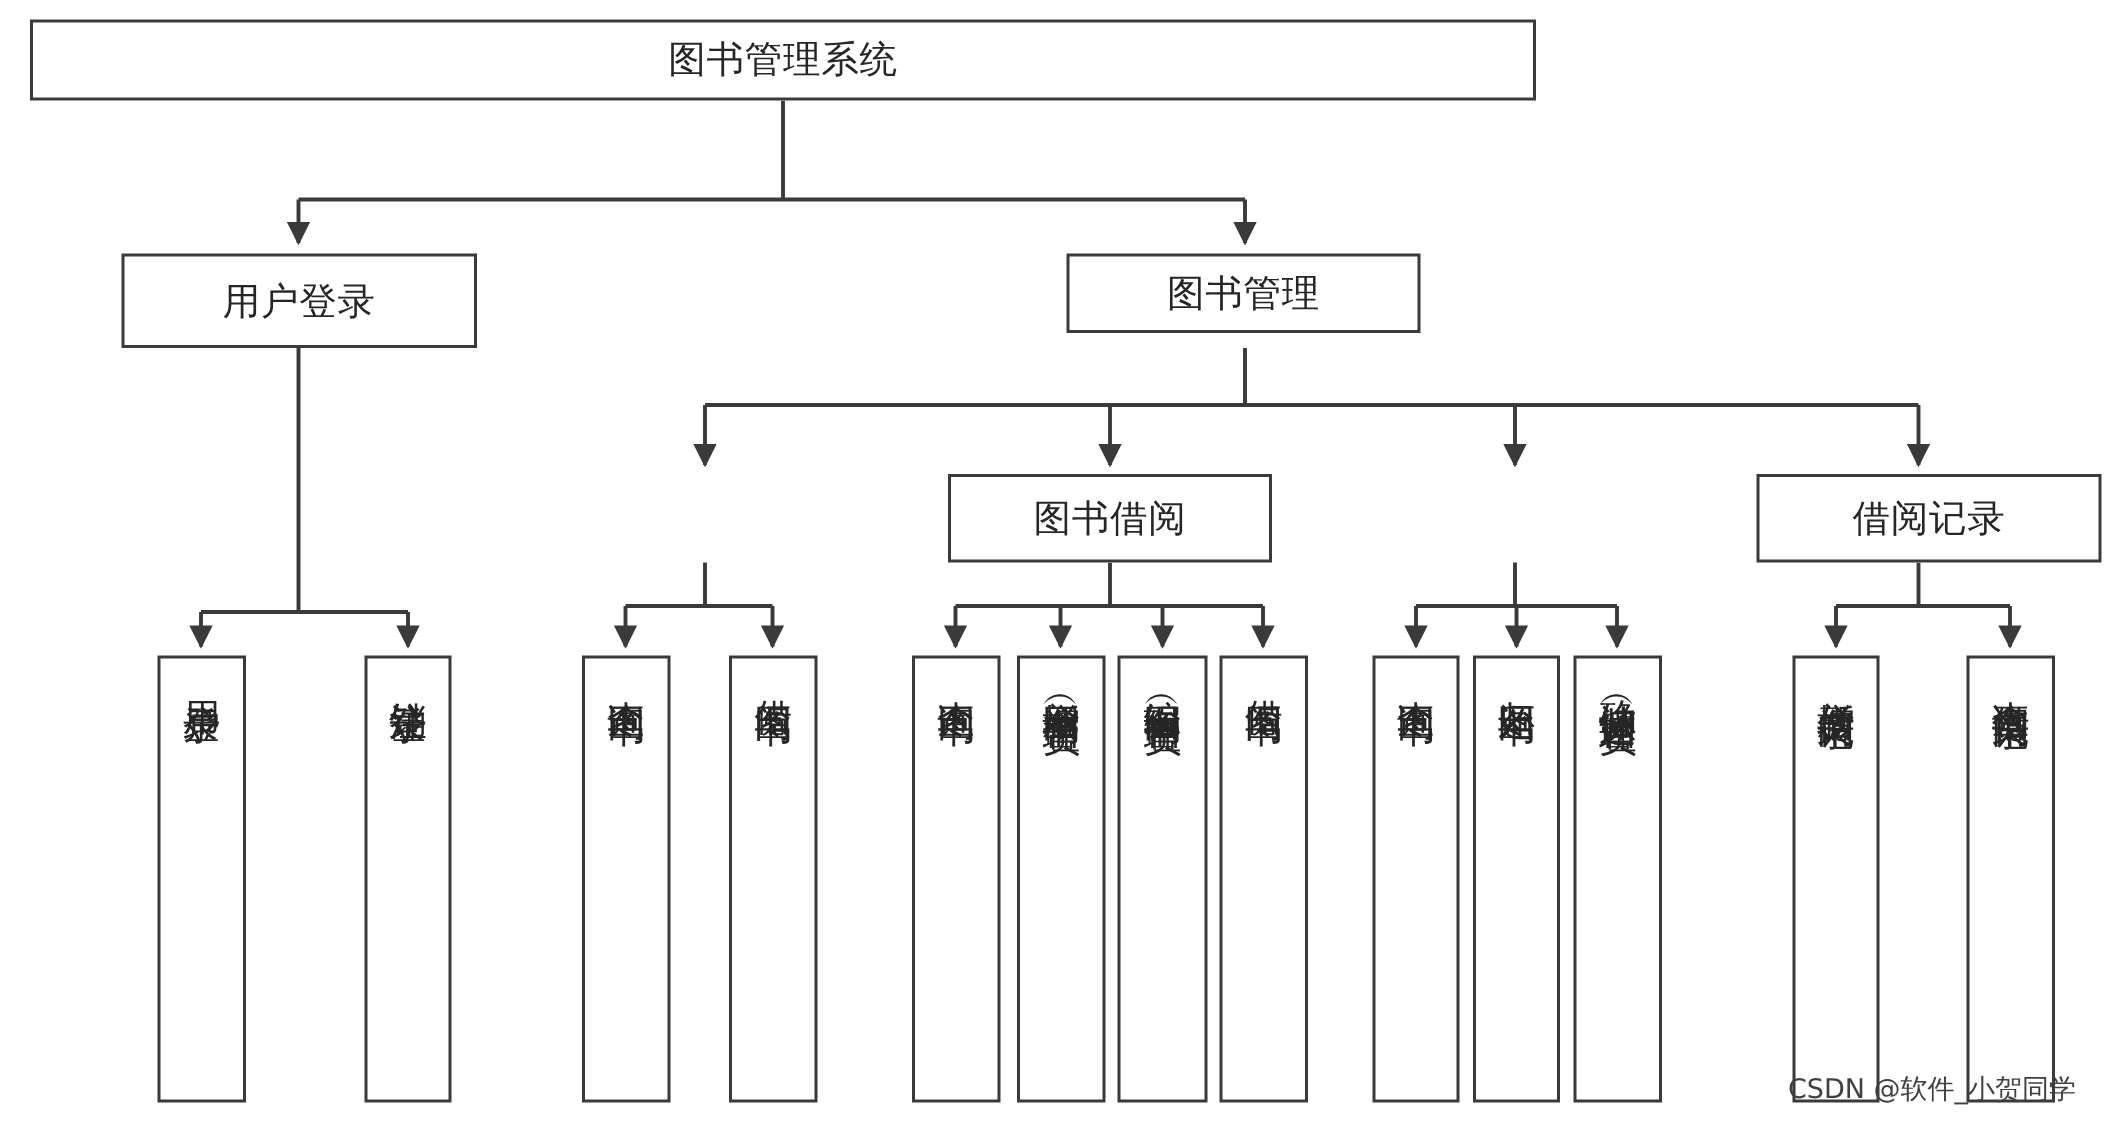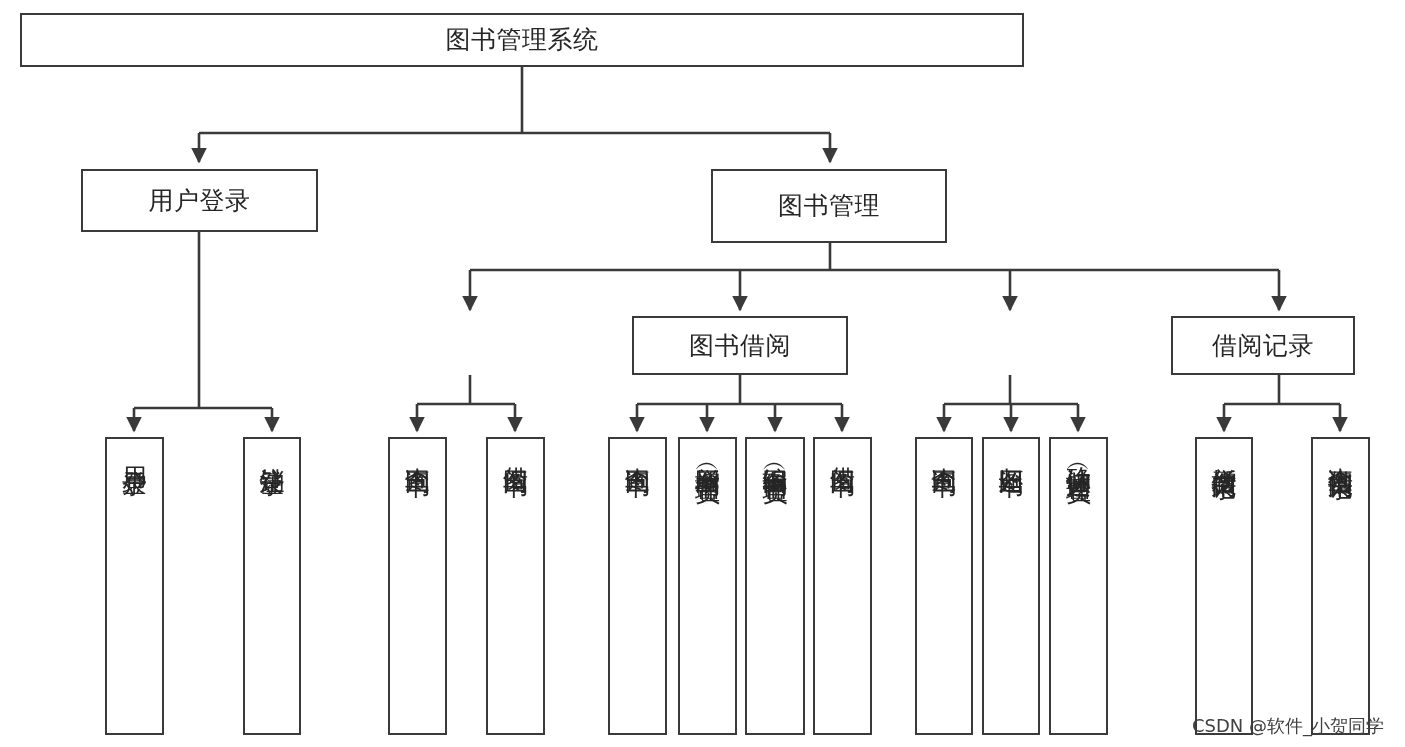--- a/index.html
+++ b/index.html
@@ -134,28 +134,28 @@
     </g>
   </svg>
 
   <div class="node horiz root" style="left:20px; top:13px; width:1004px; height:54px;text-align:right;">
     <span class="node-label">图书管理系统</span>
   </div>
 
   <div class="node horiz" style="left:81px; top:169px; width:237px; height:63px;">
     <span class="node-label">用户登录</span>
   </div>
-  <div class="node horiz" style="left:711px; top:169px; width:236px; height:74px;text-align:right;">
+  <div class="node horiz" style="left:711px; top:169px; width:236px; height:53px;text-align:right;">
     <span class="node-label">图书管理</span>
   </div>
 
   <div class="node horiz" style="left:632px; top:316px; width:216px; height:59px;">
     <span class="node-label">图书借阅</span>
   </div>
-  <div class="node horiz" style="left:1171px; top:316px; width:184px; height:59px;">
+  <div class="node horiz" style="left:1171px; top:316px; width:230px; height:59px;">
     <span class="node-label">借阅记录</span>
   </div>
 
   <div class="node vert" style="left:105px; top:437px; width:59px; height:298px;">
     <span class="node-label">用户登录</span>
   </div>
   <div class="node vert" style="left:243px; top:437px; width:58px; height:298px;">
     <span class="node-label">注销登录</span>
   </div>
 

